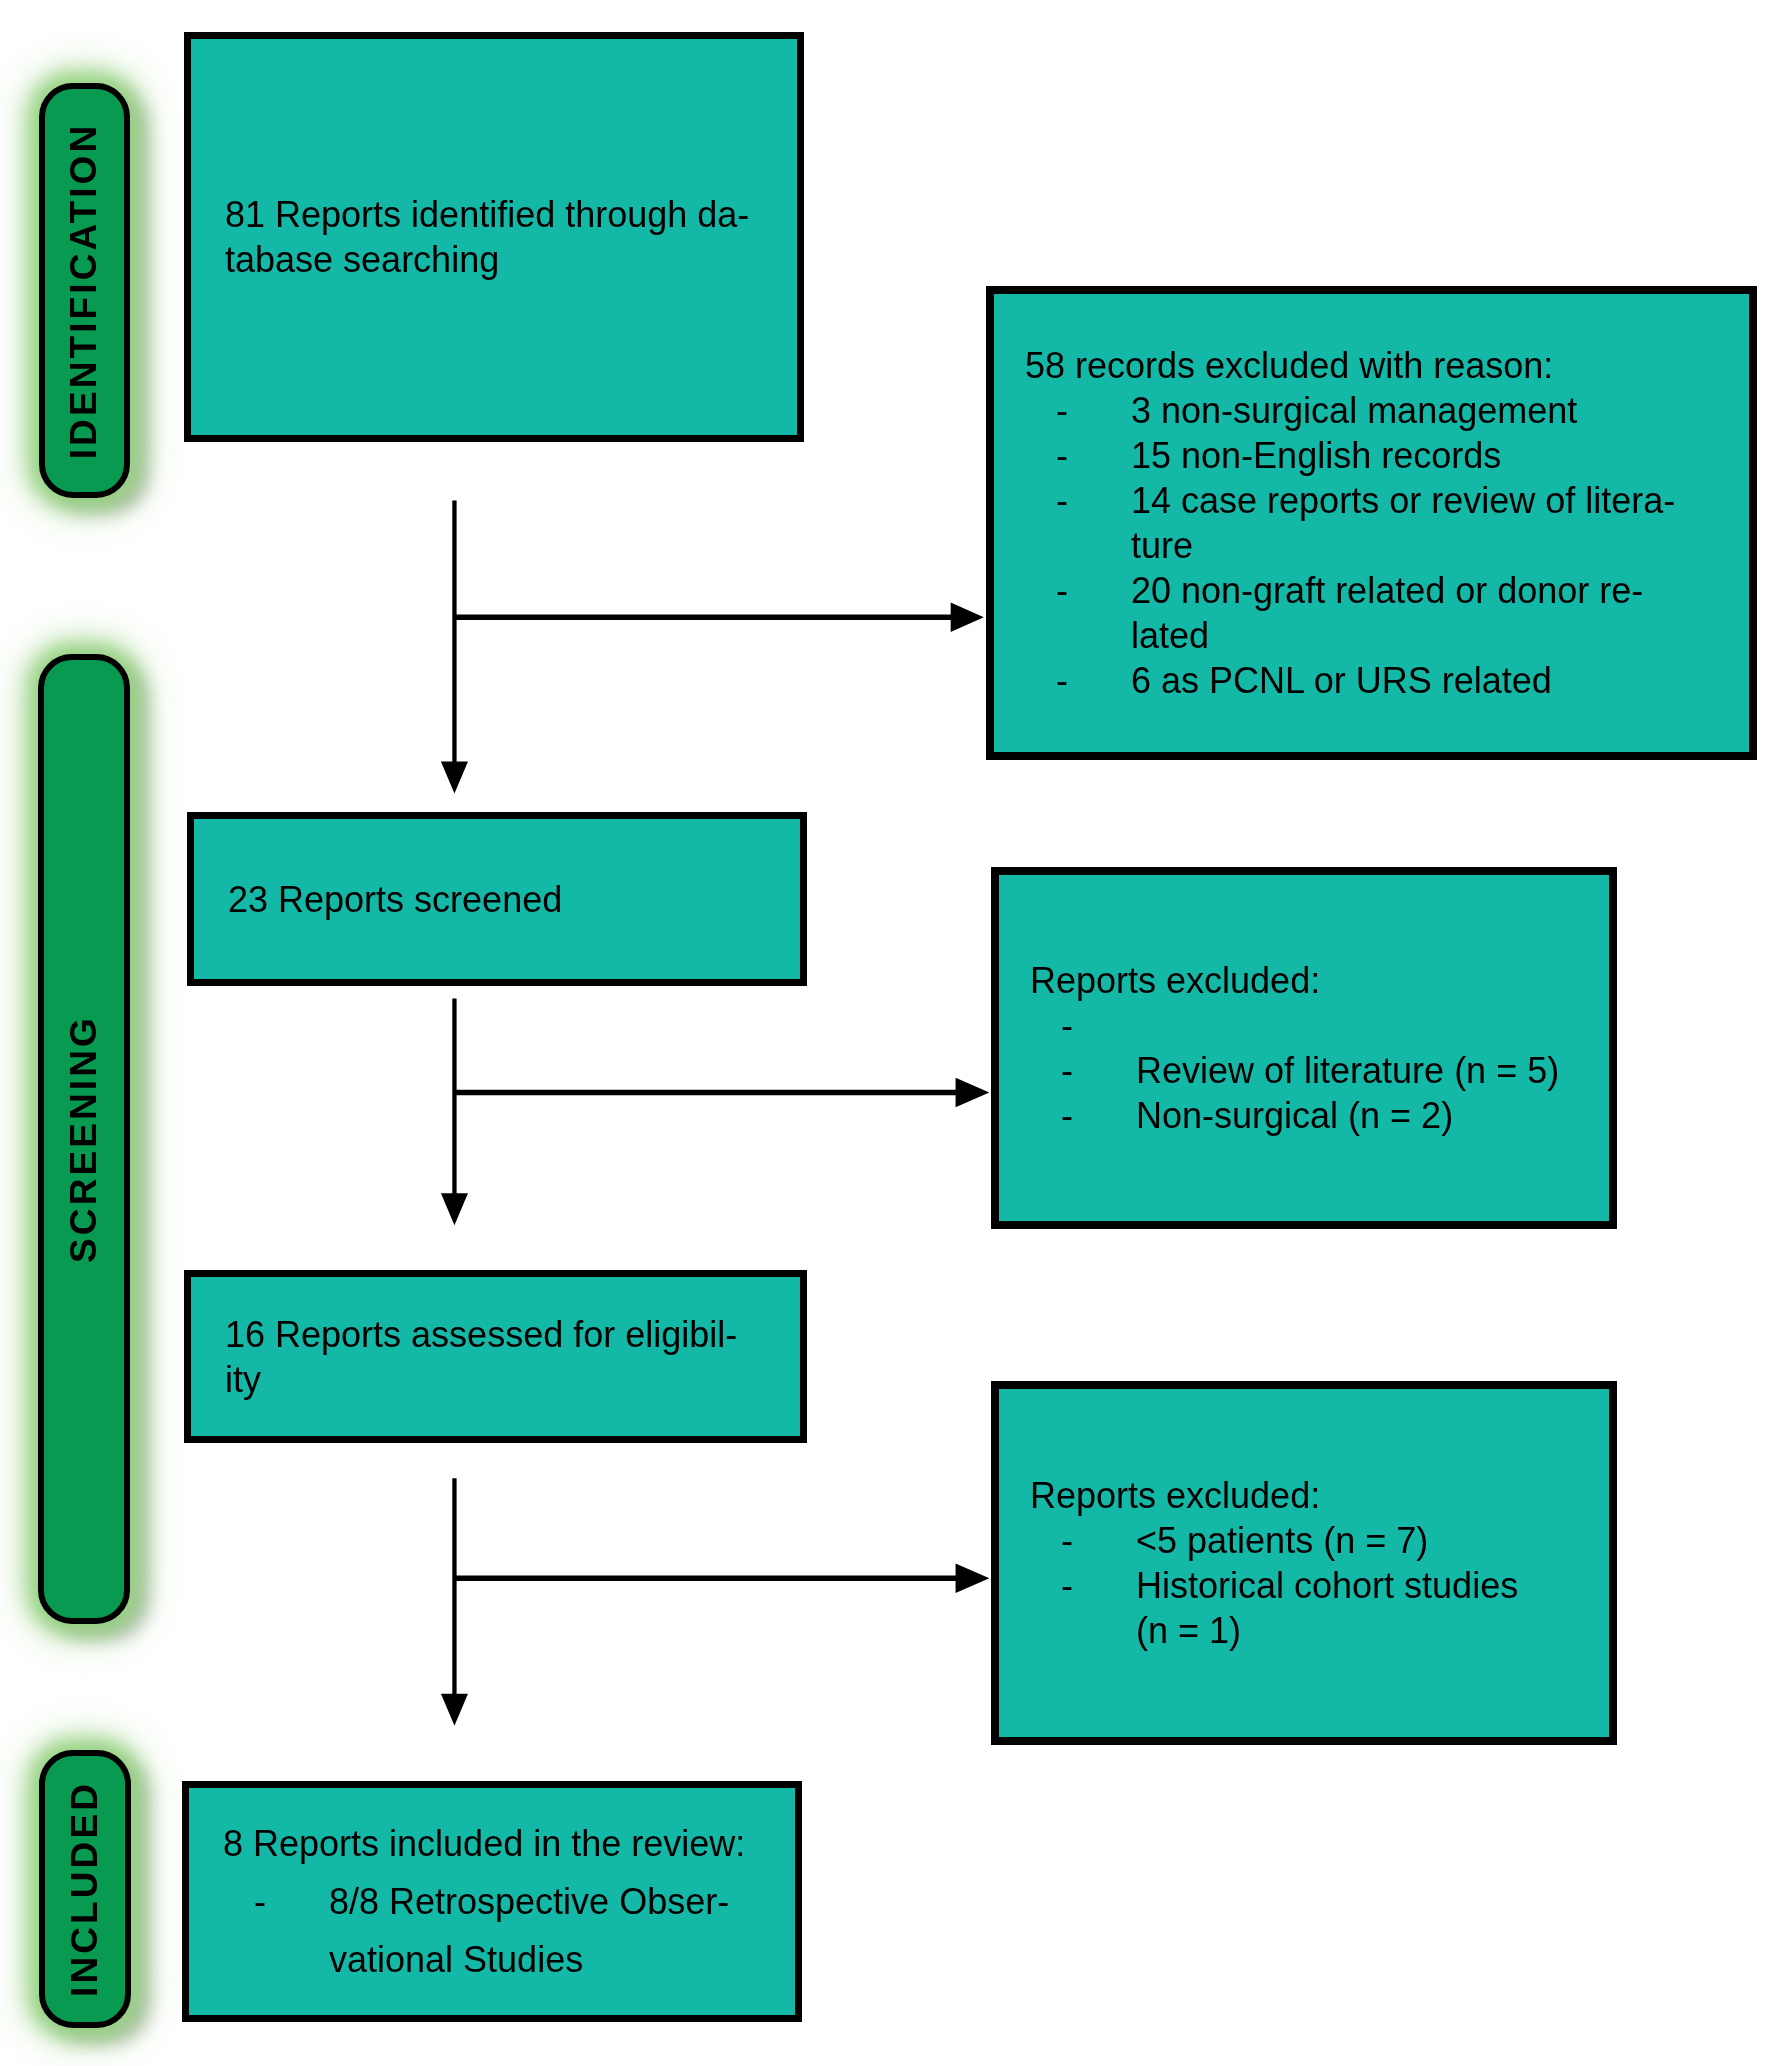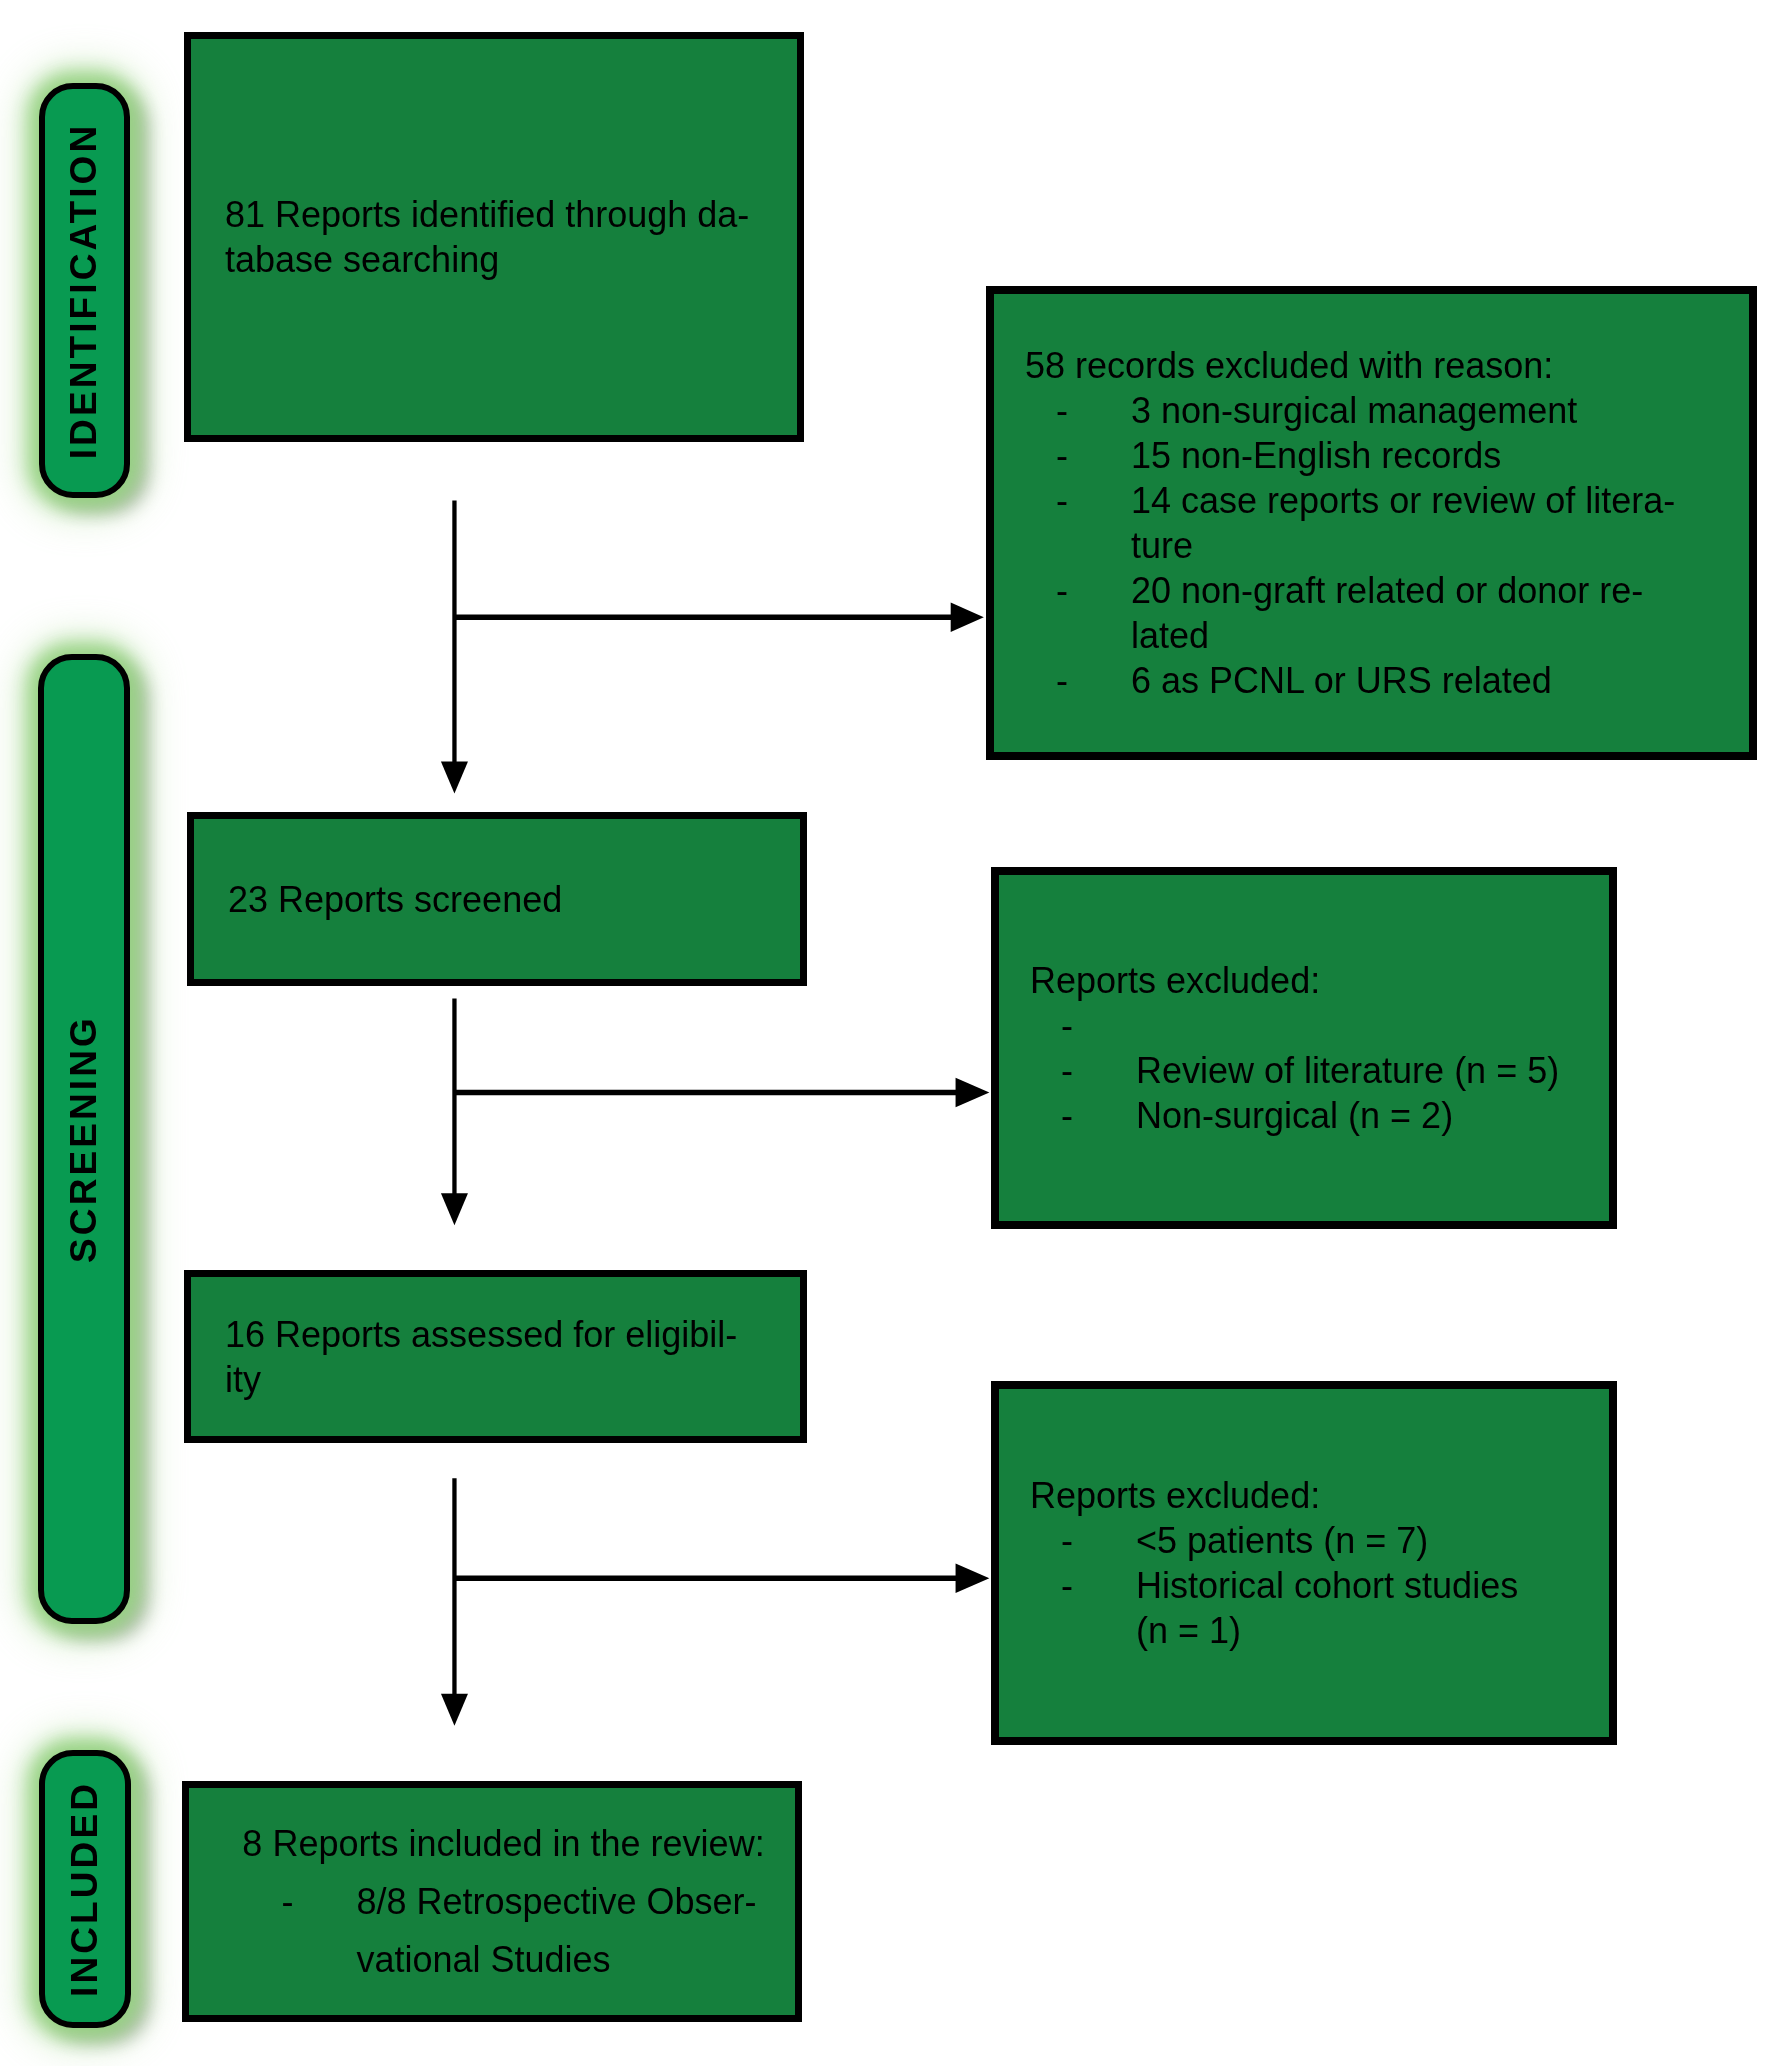--- a/index.html
+++ b/index.html
@@ -37,32 +37,32 @@
     letter-spacing: 3.1px;
     color: #000000;
   }
   .stage-identification { left: 39px;  top: 83px;  width: 91px; height: 415px; }
   .stage-screening      { left: 38px;  top: 654px; width: 92px; height: 970px; }
   .stage-included       { left: 39px;  top: 1750px; width: 92px; height: 278px; }
 
   
   .fbox {
     position: absolute;
-    background: #15803d;
+    background: #14b8a6;
     border: 7.4px solid #000000;
     box-sizing: border-box;
     display: flex;
     flex-direction: column;
     justify-content: center;
     font-size: 36px;
     line-height: 45px;
     padding: 12.3px 11px 12.3px 34px;
   }
   .xbox { border-width: 8.6px; padding-left: 31px; }
-  .lh-loose { line-height: 58px; align-items: center; }
+  .lh-loose { line-height: 58px; }
 
   .box-identified { left: 184px;  top: 32px;   width: 620px; height: 410px; }
   .box-screened   { left: 187px;  top: 812px; width: 620px; height: 174px; }
   .box-assessed   { left: 184px;  top: 1270px; width: 623px; height: 173px; }
   .box-included   { left: 182px;  top: 1781px; width: 620px; height: 241px; }
 
   .box-excl-identification { left: 986px; top: 286px;  width: 771px; height: 474px; }
   .box-excl-screening      { left: 991px; top: 867px; width: 626px; height: 362px; }
   .box-excl-eligibility    { left: 991px; top: 1381px; width: 626px; height: 364px; }
 

